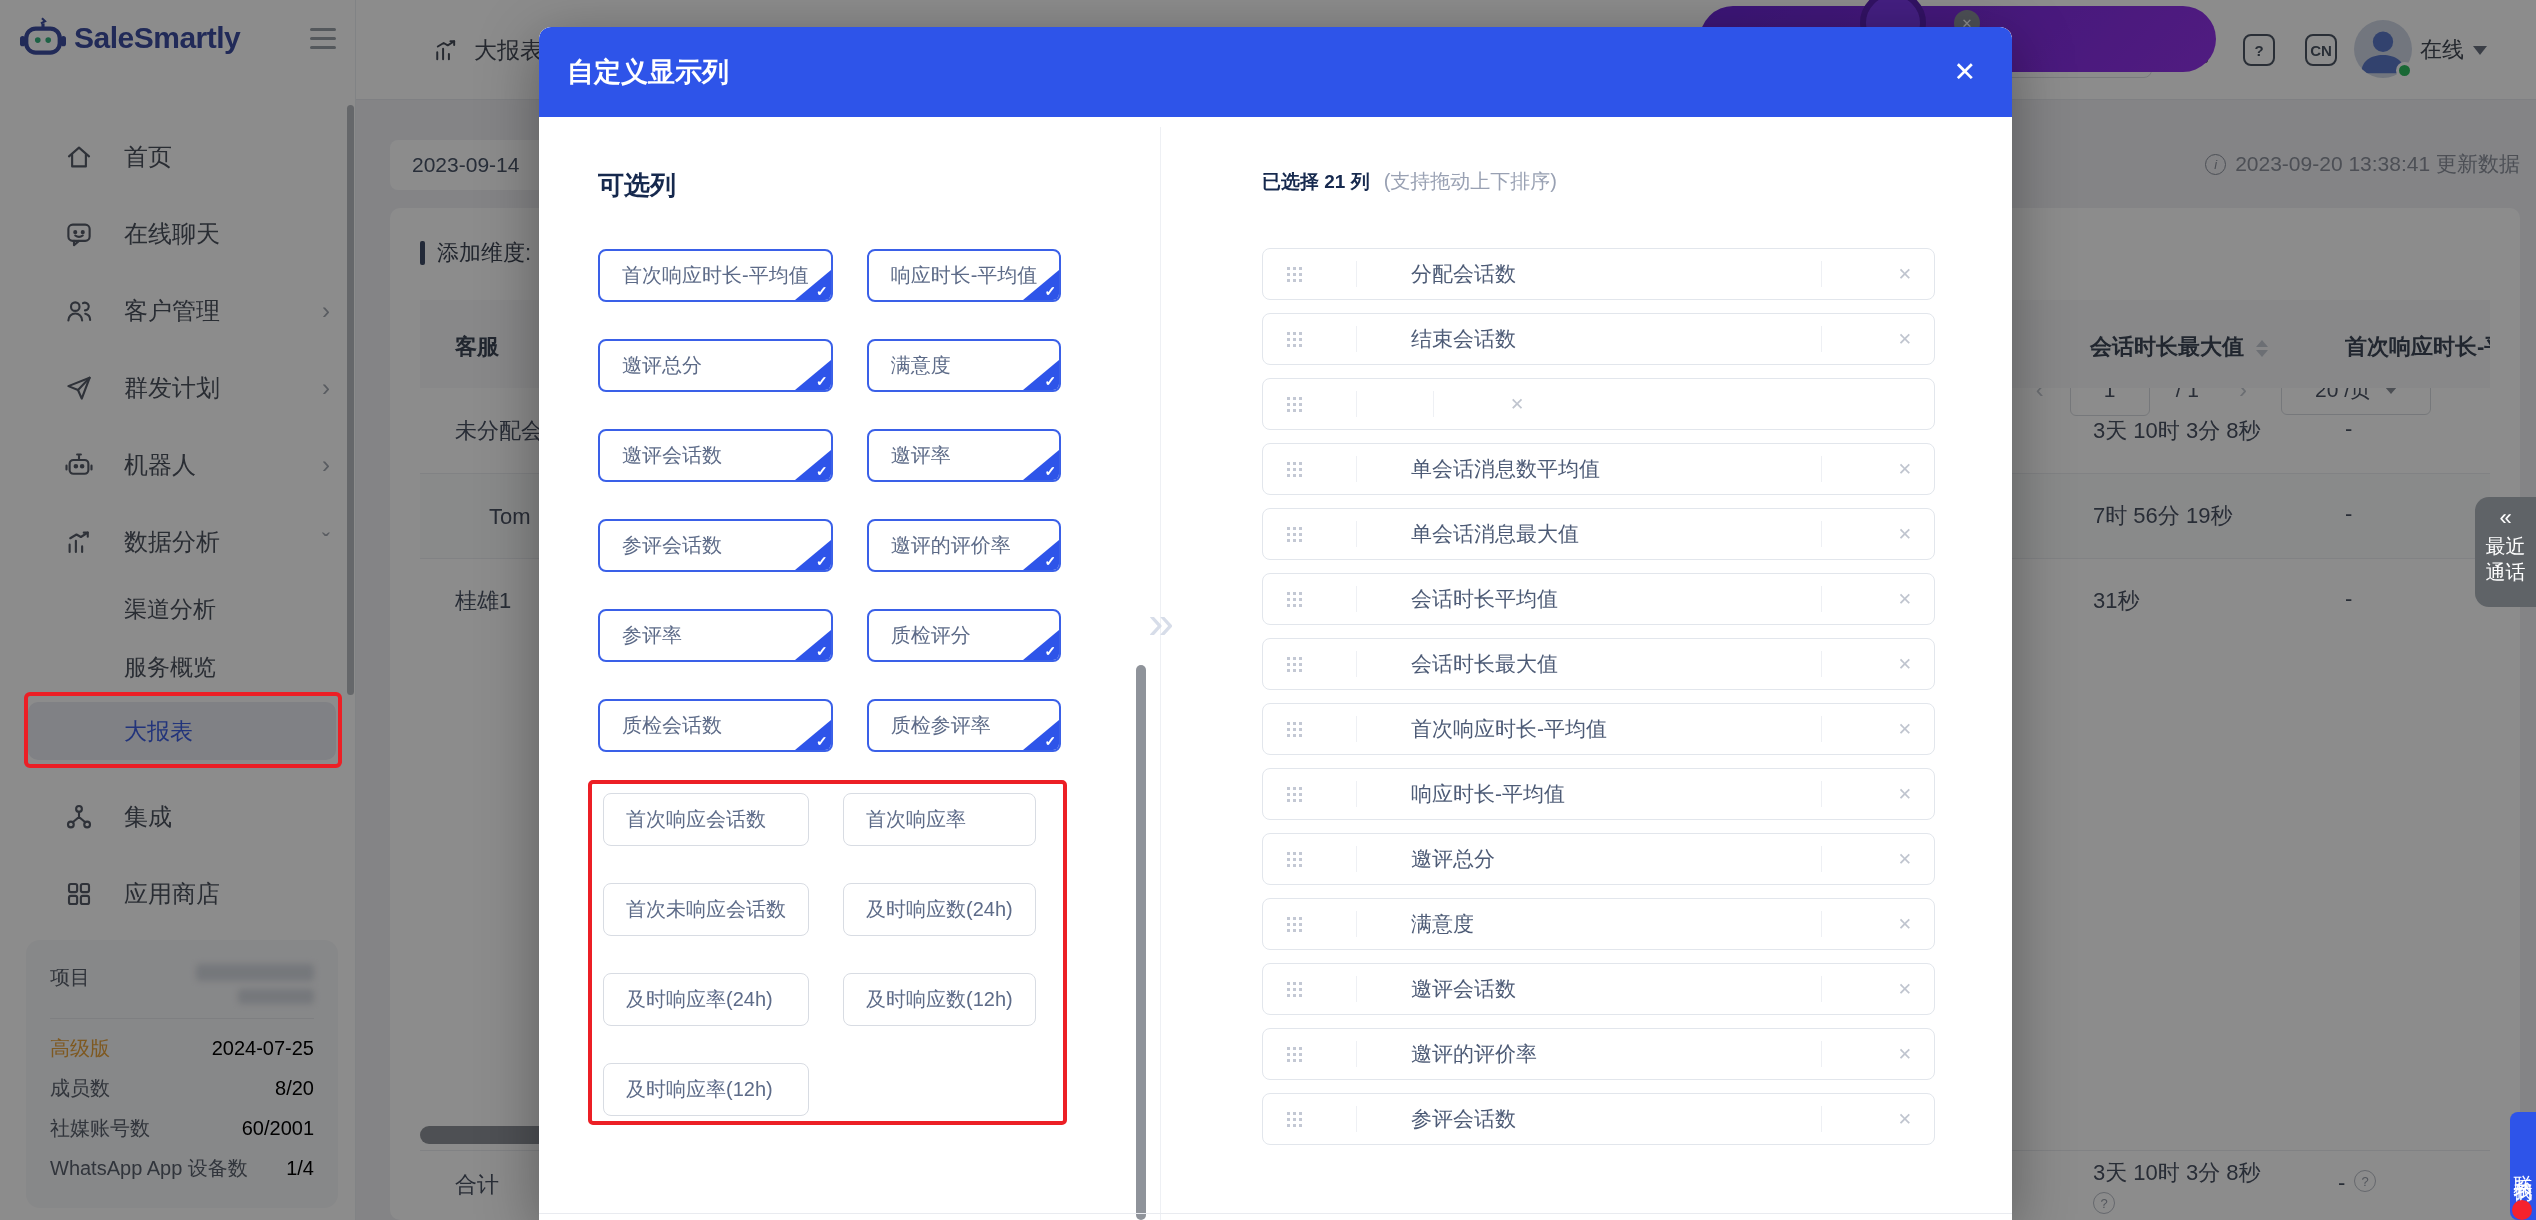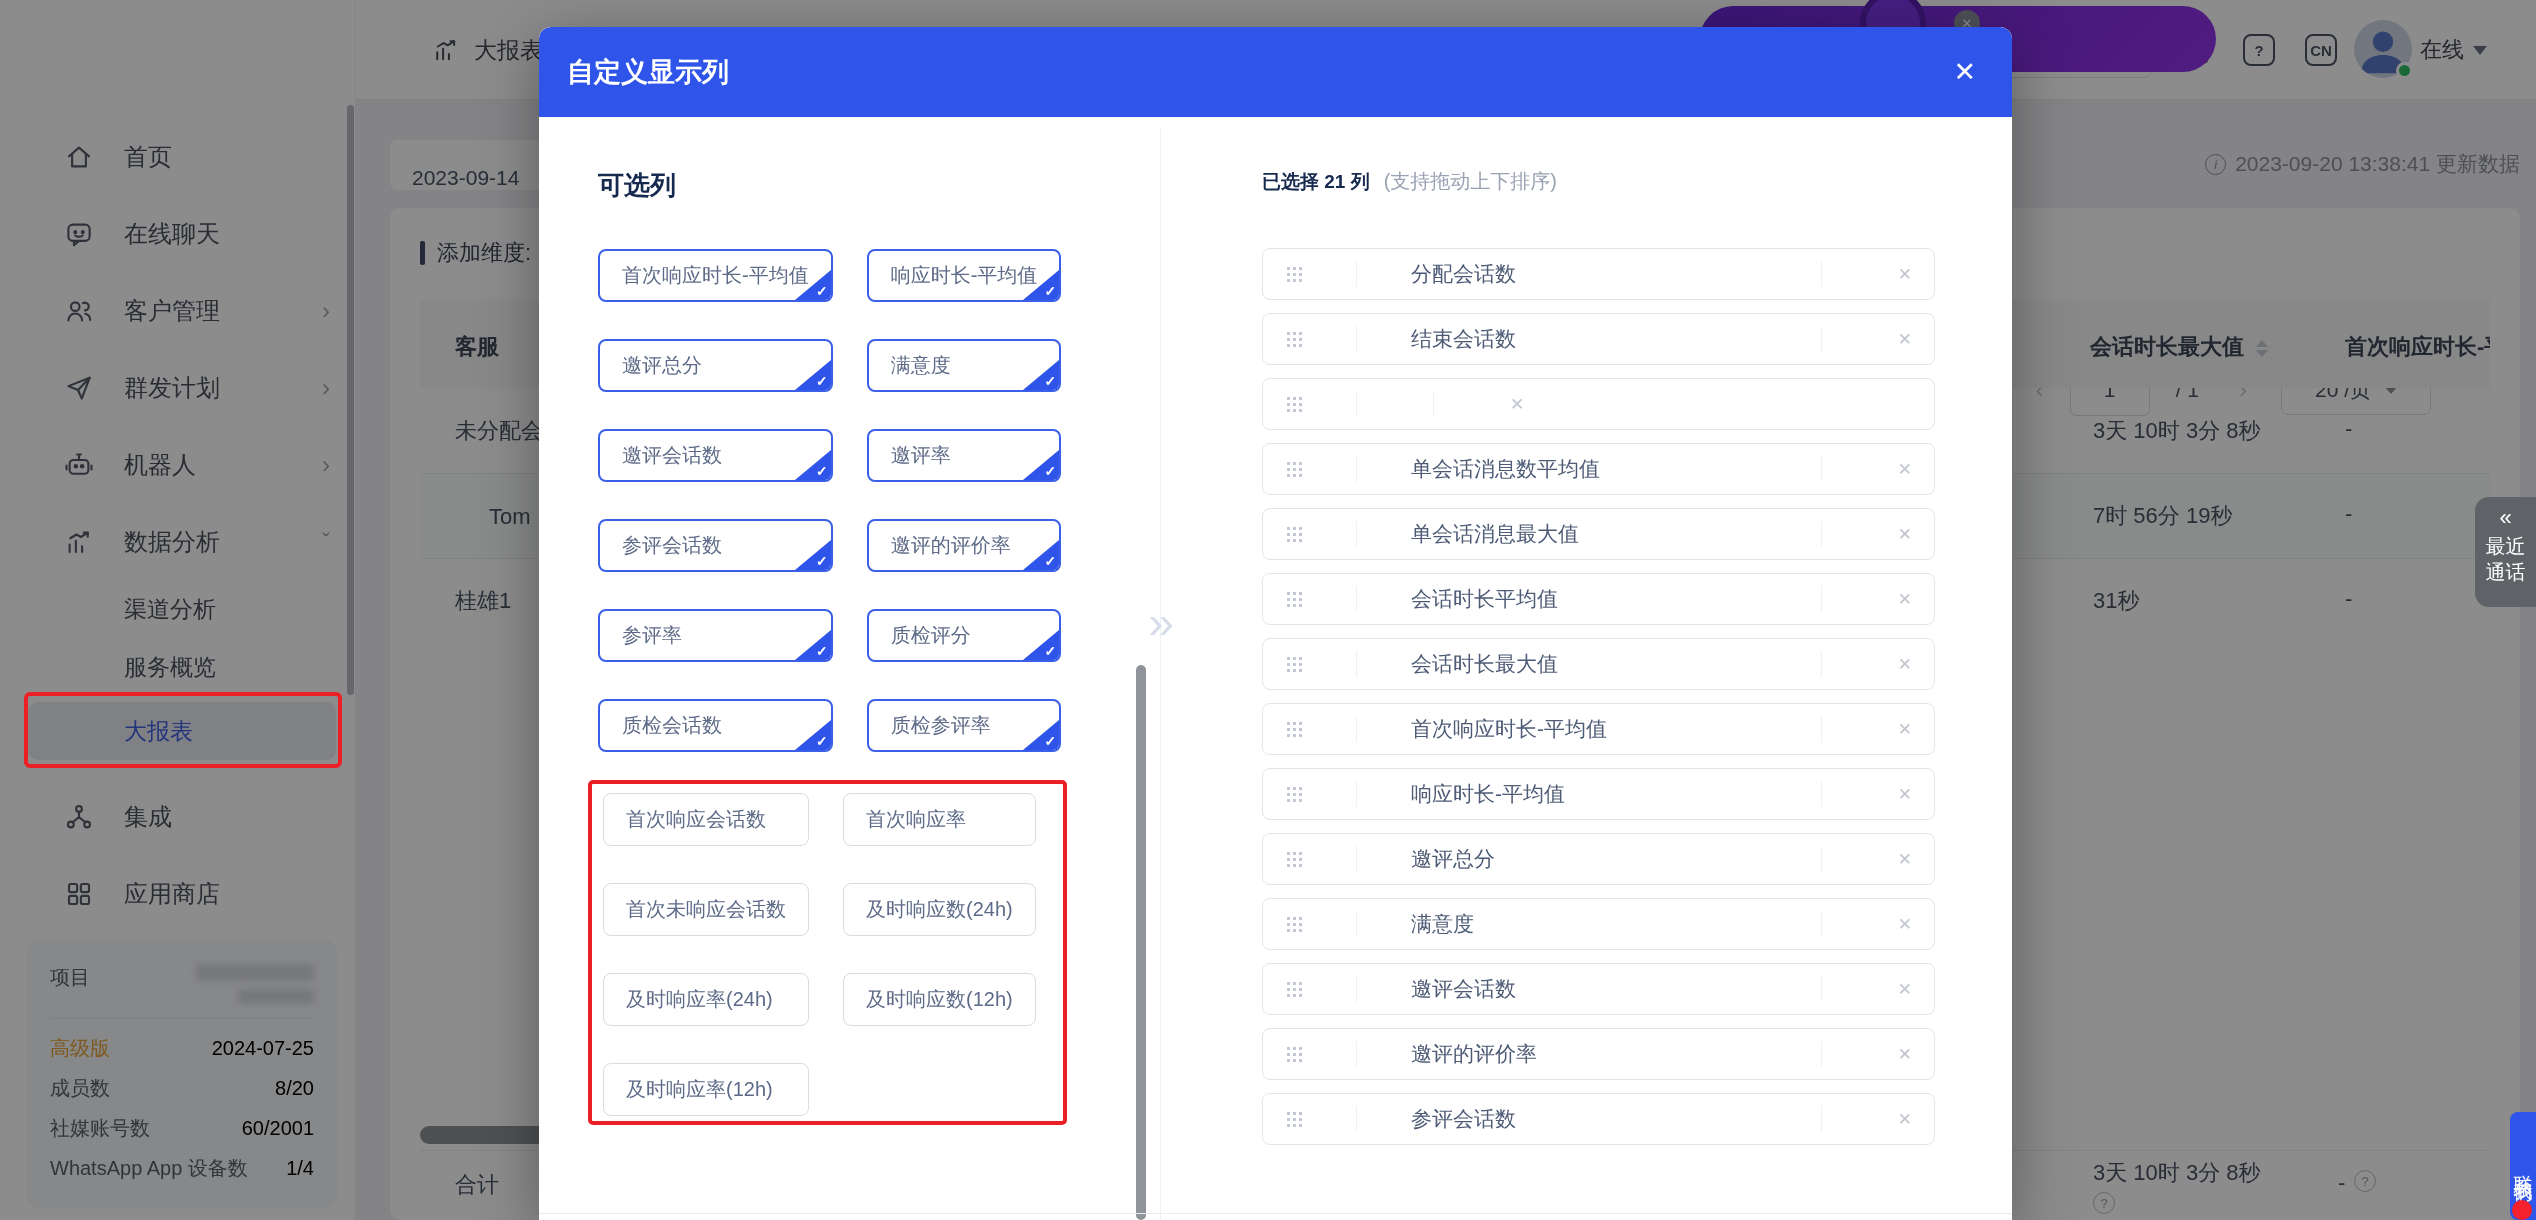--- a/index.html
+++ b/index.html
@@ -41,21 +41,21 @@
   .avdot { position:absolute; left:2040px; top:62px; width:17px; height:17px; background:#2FBE62; border:3px solid #fff; border-radius:50%; }
   .status { position:absolute; left:2064px; top:0; height:100px; display:flex; align-items:center; gap:9px; font-size:22px; color:#434a55; }
   .caret-d { width:0; height:0; border-left:7px solid transparent; border-right:7px solid transparent; border-top:9px solid #6b7280; }
 
   
   .promo-pill { position:absolute; left:1700px; top:6px; width:516px; height:66px; border-radius:33px; background:linear-gradient(135deg,#6d28d9,#9333ea); z-index:3; }
   .promo-circle { position:absolute; left:1860px; top:-10px; width:66px; height:66px; border-radius:50%; background:#7c3aed; border:6px solid #5b21b6; z-index:3; }
   .promo-x { position:absolute; left:1954px; top:10px; width:26px; height:26px; border-radius:50%; background:#8d939d; color:#fff; font-size:13px; display:flex; align-items:center; justify-content:center; z-index:3; }
 
   
-  .datecard { position:absolute; left:390px; top:140px; width:176px; height:50px; background:#fff; border-radius:8px; display:flex; align-items:flex-end; padding-left:22px; font-size:21px; color:#4a5568; z-index:1; }
+  .datecard { position:absolute; left:390px; top:140px; width:176px; height:50px; background:#fff; border-radius:8px; display:flex; align-items:center; padding-left:22px; font-size:21px; color:#4a5568; z-index:1; }
   .updated { position:absolute; right:16px; top:150px; display:flex; align-items:center; gap:9px; font-size:21px; color:#8c919c; z-index:1; }
   .info-i { width:21px; height:21px; border:1.5px solid #8c919c; border-radius:50%; font-size:13px; display:flex; align-items:center; justify-content:center; font-style:italic; }
   .maincard { position:absolute; left:390px; top:208px; width:2130px; height:1012px; background:#fff; border-radius:10px; z-index:1; }
   .dimlabel { position:absolute; left:30px; top:30px; display:flex; align-items:center; gap:12px; font-size:22px; color:#3e4654; }
   .dimbar { width:5px; height:24px; background:#3f4c66; border-radius:2px; }
   .pag { position:absolute; left:1600px; top:156px; height:52px; display:flex; align-items:center; font-size:21px; color:#4a5263; }
   .pag .chl { color:#c3c8d0; font-size:24px; }
   .pagbox { width:80px; height:52px; border:1px solid #d8dbe0; border-radius:6px; background:#fff; display:flex; align-items:center; justify-content:center; margin:0 26px 0 26px; }
   .pagsize { width:150px; height:50px; border:1px solid #d8dbe0; border-radius:6px; background:#fff; display:flex; align-items:center; justify-content:center; gap:14px; margin-left:34px; }
   .caret-s { width:0; height:0; border-left:6px solid transparent; border-right:6px solid transparent; border-top:7px solid #8a9099; }
@@ -111,20 +111,37 @@
 
   
   .redbox-side { position:absolute; left:24px; top:692px; width:318px; height:76px; border:4px solid #EC1F25; border-radius:6px; z-index:40; }
 </style>
 </head>
 <body>
 
 <div class="stage">
 
   <nav class="sidebar">
+    <div class="logo-row">
+      <svg width="46" height="42" viewBox="0 0 44 40">
+        <rect x="6" y="11" width="32" height="23" rx="9" fill="none" stroke="#3D4EA1" stroke-width="4"></rect>
+        <circle cx="17" cy="22" r="2.7" fill="#35b37e"></circle>
+        <circle cx="27" cy="22" r="2.7" fill="#35b37e"></circle>
+        <path d="M22 11 V6" stroke="#3D4EA1" stroke-width="3"></path>
+        <path d="M21 1 l3 3 -4 2" fill="none" stroke="#3D4EA1" stroke-width="2"></path>
+        <rect x="0" y="18" width="5" height="10" rx="2.5" fill="#3D4EA1"></rect>
+        <rect x="39" y="18" width="5" height="10" rx="2.5" fill="#3D4EA1"></rect>
+      </svg>
+      <span class="logo-text">SaleSmartly</span>
+      <span class="hamburger">
+          <i></i>
+          <i></i>
+          <i></i>
+        </span>
+    </div>
 
     <div class="menu">
       <div class="mi">
         <svg class="ic" viewBox="0 0 24 24" fill="none" stroke="#565c68" stroke-width="1.7" stroke-linecap="round" stroke-linejoin="round">
             <path d="M4 11.5 12 4.5 20 11.5"></path>
             <path d="M6.5 10 V19.5 H17.5 V10"></path>
           </svg>
         <span>首页</span>
       </div>
       <div class="mi">

